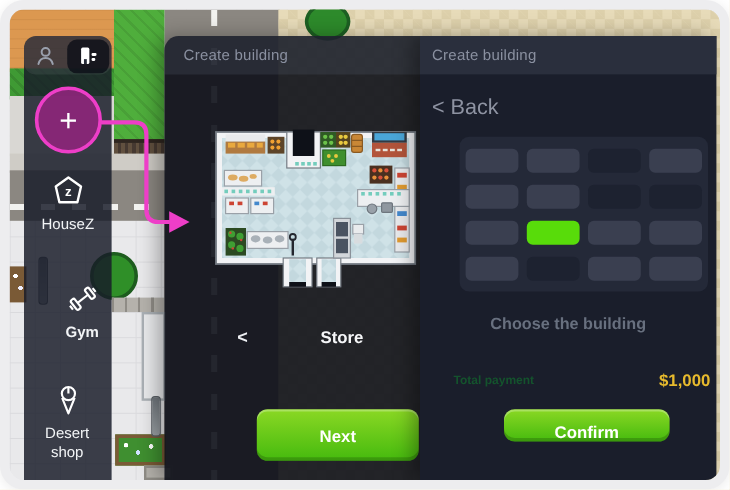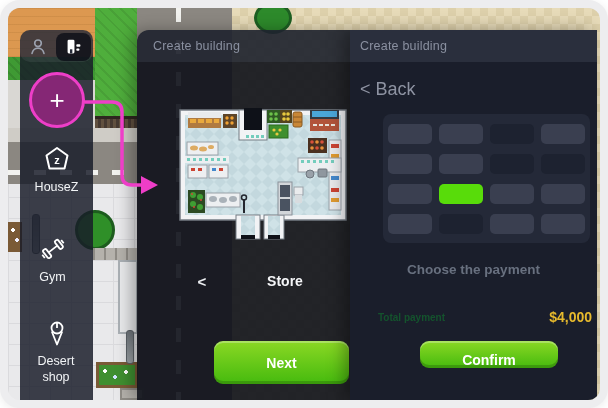--- a/index.html
+++ b/index.html
@@ -57,21 +57,21 @@
   .icon-row{left:12px;top:22px;width:73px;height:32px;background:rgba(255,255,255,.07);border-radius:10px;
     display:flex;align-items:center;}
   .tab-people{width:36px;height:32px;display:flex;align-items:center;justify-content:center;}
   .tab-buildings{width:35px;height:28px;margin-top:2px;background:rgba(10,13,22,.78);border-radius:8px;
     display:flex;align-items:center;justify-content:center;}
   .add-btn{left:21px;top:64px;width:56px;height:56px;border-radius:50%;
     background:rgba(140,38,122,.92);border:3px solid var(--magenta,#ee3ec8);box-sizing:border-box;
     color:#fff;font-size:26px;font-weight:300;display:flex;align-items:center;justify-content:center;line-height:1;}
   .side-item{width:73px;text-align:center;color:#f2f4f6;font-size:12.5px;}
   .side-item .lbl{display:block;margin-top:3px;line-height:1.25;}
-  .item-housez{left:12px;top:136px;} .item-gym{left:8px;top:226px;} .item-desert{left:12px;top:310px;}
+  .item-housez{left:12px;top:136px;} .item-gym{left:24px;top:226px;font-weight:bold;} .item-desert{left:12px;top:310px;}
 
   
   .arrow-svg{left:70px;top:86px;width:92px;height:110px;color:var(--magenta,#ee3ec8);}
 
   
   .panel-mid{left:129px;top:22px;width:213px;height:370px;background:rgba(13,16,24,.90);
     border-radius:12px 0 0 0;box-shadow:-6px 0 16px rgba(0,0,0,.30);}
   .panel-mid .hdr{position:absolute;left:0;top:0;width:100%;height:32px;background:rgba(90,98,120,.22);
     border-radius:12px 0 0 0;line-height:32px;padding-left:16px;box-sizing:border-box;
     color:#8a90a0;font-size:12.5px;font-weight:500;letter-spacing:.2px;}
@@ -374,25 +374,25 @@
         <div class="cell light"></div>
         <div class="cell selected"></div>
         <div class="cell light"></div>
         <div class="cell light"></div>
         <div class="cell light"></div>
         <div class="cell dark"></div>
         <div class="cell light"></div>
         <div class="cell light"></div>
       </div>
 
-  <div class="abs hint">Choose the payment</div>
+  <div class="abs hint">Choose the building</div>
 
   <div class="abs total-row">
     <span class="total-label">Total payment</span>
-    <span class="total-value">$4,000</span>
+    <span class="total-value">$1,000</span>
   </div>
 
   <div class="abs btn btn-confirm">
     <span>Confirm</span>
   </div>
 
   <svg class="abs arrow-svg" viewBox="0 0 92 110">
     <path d="M7 8 H34 Q44 8 44 18 V81 Q44 91 54 91 H63" fill="none" stroke="currentColor" stroke-width="3.5" stroke-linecap="round"></path>
     <polygon points="63,82 80,91 63,100" fill="currentColor"></polygon>
   </svg>

